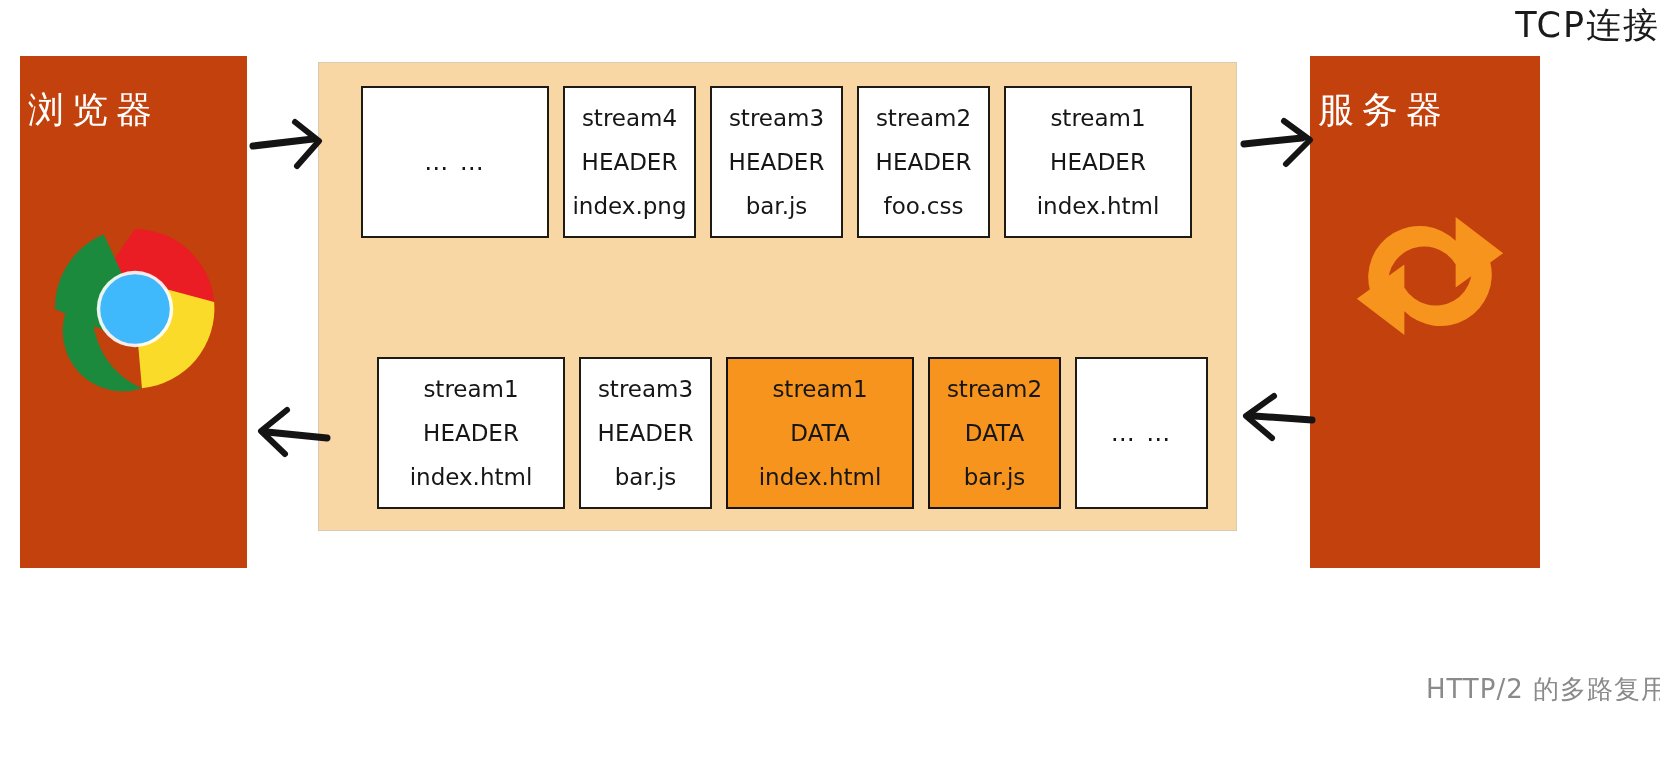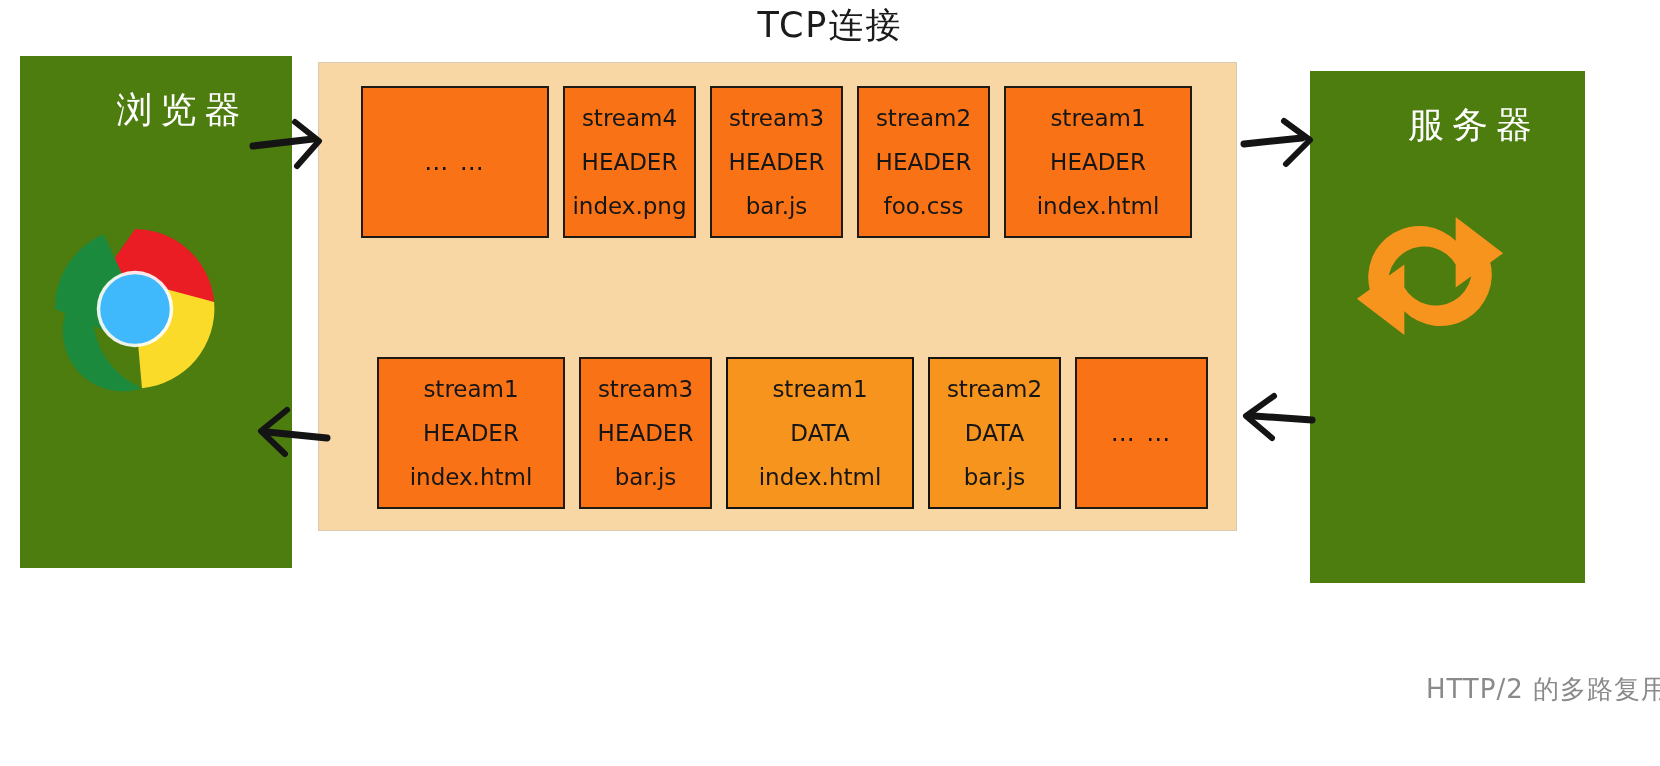--- a/index.html
+++ b/index.html
@@ -14,45 +14,44 @@
     font-family: "DejaVu Sans", "Liberation Sans", sans-serif;
     overflow: hidden;
   }
 
   
   #tcp-title {
     position: absolute;
     left: 0;
     top: 2px;
     width: 1660px;
-    text-align: center;
+    text-align: right;
     font-size: 35px;
     letter-spacing: 2px;
     color: #1b1b1b;
     font-family: "DejaVu Sans", "Liberation Sans", sans-serif;
   }
 
   
   .side-panel {
     position: absolute;
-    background: #4d7c0f;
+    background: #c2410c;
     display: flex;
     flex-direction: column;
-    align-items: center;
-    padding-left: 45px;
+    align-items: flex-start;
   }
   #browser-panel {
     left: 20px;
     top: 56px;
     width: 227px;
     height: 512px;
   }
   #server-panel {
     left: 1310px;
-    top: 71px;
+    top: 56px;
     width: 230px;
     height: 512px;
   }
   .panel-label {
     color: #ffffff;
     font-size: 36px;
     letter-spacing: 8px;
     margin-top: 30px;
     text-indent: 8px;
   }
@@ -96,21 +95,21 @@
     top: 23px;
   }
   #row-response {
     left: 58px;
     top: 294px;
   }
 
   .frame-box {
     box-sizing: border-box;
     border: 2px solid #1e1a14;
-    background: #f97316;
+    background: #ffffff;
     width: 133px;
     height: 152px;
     margin-right: 14px;
     display: flex;
     flex-direction: column;
     align-items: center;
     justify-content: center;
     color: #161616;
     font-size: 23px;
     line-height: 1.92;

